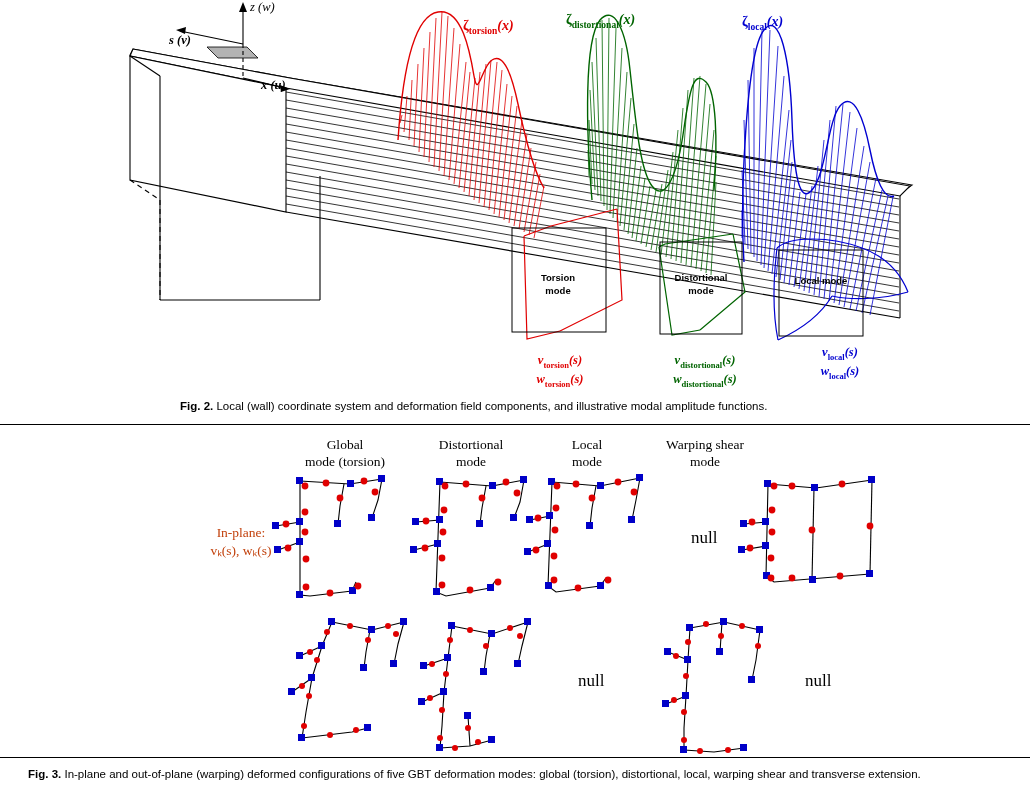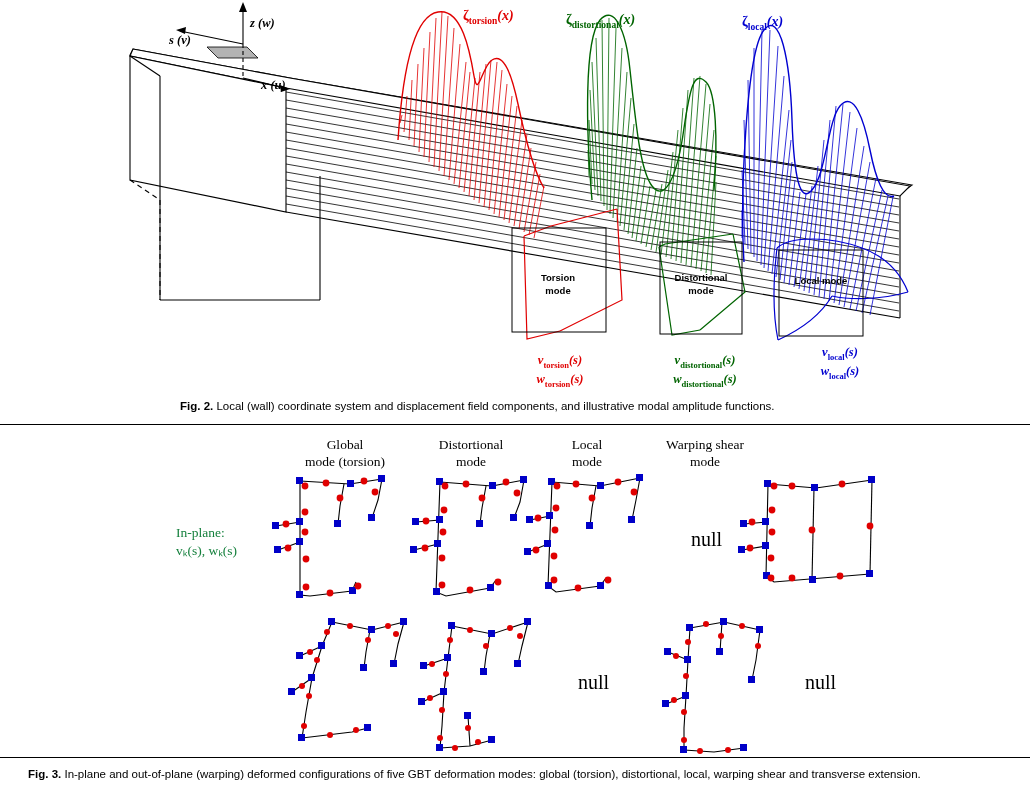--- a/index.html
+++ b/index.html
@@ -55,29 +55,29 @@
     font-size: 13.5px;
     text-align: center;
     line-height: 1.25;
     color: #000;
     white-space: nowrap;
   }
   .rowlbl {
     position: absolute;
     font-family: "Liberation Serif", serif;
     font-size: 13.5px;
-    text-align: left;
+    text-align: center;
     line-height: 1.3;
-    color: #15803d;
+    color: #c2410c;
     white-space: nowrap;
   }
   .nullw {
     position: absolute;
     font-family: "Liberation Serif", serif;
-    font-size: 20px;
+    font-size: 17px;
     color: #000;
   }
   .modelbl {
     font-family: "Liberation Sans", serif;
     font-size: 9.5px;
     font-weight: bold;
     text-anchor: middle;
   }
   .zeta {
     position: absolute;
@@ -292,49 +292,49 @@
       <path d="M777,248 C772,290 774,320 778,340"></path>
       <path d="M778,340 C800,330 820,316 832,296"></path>
       <path d="M832,296 C850,300 880,300 908,292"></path>
     </g>
     <g stroke="#000" fill="none" stroke-width="1.0">
       <rect x="779" y="250" width="84" height="86"></rect>
     </g>
     <text class="modelbl" x="821" y="284">Local mode</text>
   </svg>
 
-  <div class="zeta red" style="left:463px; top:8px;">
+  <div class="zeta red" style="left:463px; top:18px;">
     <span>ζ</span><span class="sub">torsion</span><span class="arg">(x)</span>
   </div>
   <div class="zeta green" style="left:566px; top:12px;">
     <span>ζ</span><span class="sub">distortional</span><span class="arg">(x)</span>
   </div>
   <div class="zeta blue" style="left:742px; top:14px;">
     <span>ζ</span><span class="sub">local</span><span class="arg">(x)</span>
   </div>
 
-  <div class="lbl it" style="left:250px; top:16px; font-weight:bold;"><span>z (w)</span></div>
+  <div class="lbl it" style="left:250px; top:0; font-weight:normal;"><span>z (w)</span></div>
   <div class="lbl it" style="left:169px; top:33px; font-weight:bold;"><span>s (v)</span></div>
   <div class="lbl it" style="left:249px; top:78px; font-weight:bold;margin-left:12px;"><span>x (u)</span></div>
 
   <div class="vw green" style="left:646px; top:352px; width:118px;">
     <i>v</i><span class="sub">distortional</span><i>(s)</i><br>
     <i>w</i><span class="sub">distortional</span><i>(s)</i>
   </div>
   <div class="vw red" style="left:505px; top:352px; width:110px;">
     <i>v</i><span class="sub">torsion</span><i>(s)</i><br>
     <i>w</i><span class="sub">torsion</span><i>(s)</i>
   </div>
   <div class="vw blue" style="left:790px; top:344px; width:100px;">
     <i>v</i><span class="sub">local</span><i>(s)</i><br>
     <i>w</i><span class="sub">local</span><i>(s)</i>
   </div>
 
   <div class="cap" style="left:180px; top:398px; width:680px;">
-    <b>Fig. 2.</b> <span>Local (wall) coordinate system and displacement field components, and illustrative modal amplitude functions.</span>
+    <b>Fig. 2.</b> <span>Local (wall) coordinate system and deformation field components, and illustrative modal amplitude functions.</span>
   </div>
 
   <div class="hr" style="top:424px;"></div>
 
   <div class="hdr" style="left:280px; top:437px; width:130px;">
     <span>Global</span><br><span>mode (torsion)</span>
   </div>
   <div class="hdr" style="left:408px; top:437px; width:126px;">
     <span>Distortional</span><br><span>mode</span>
   </div>

